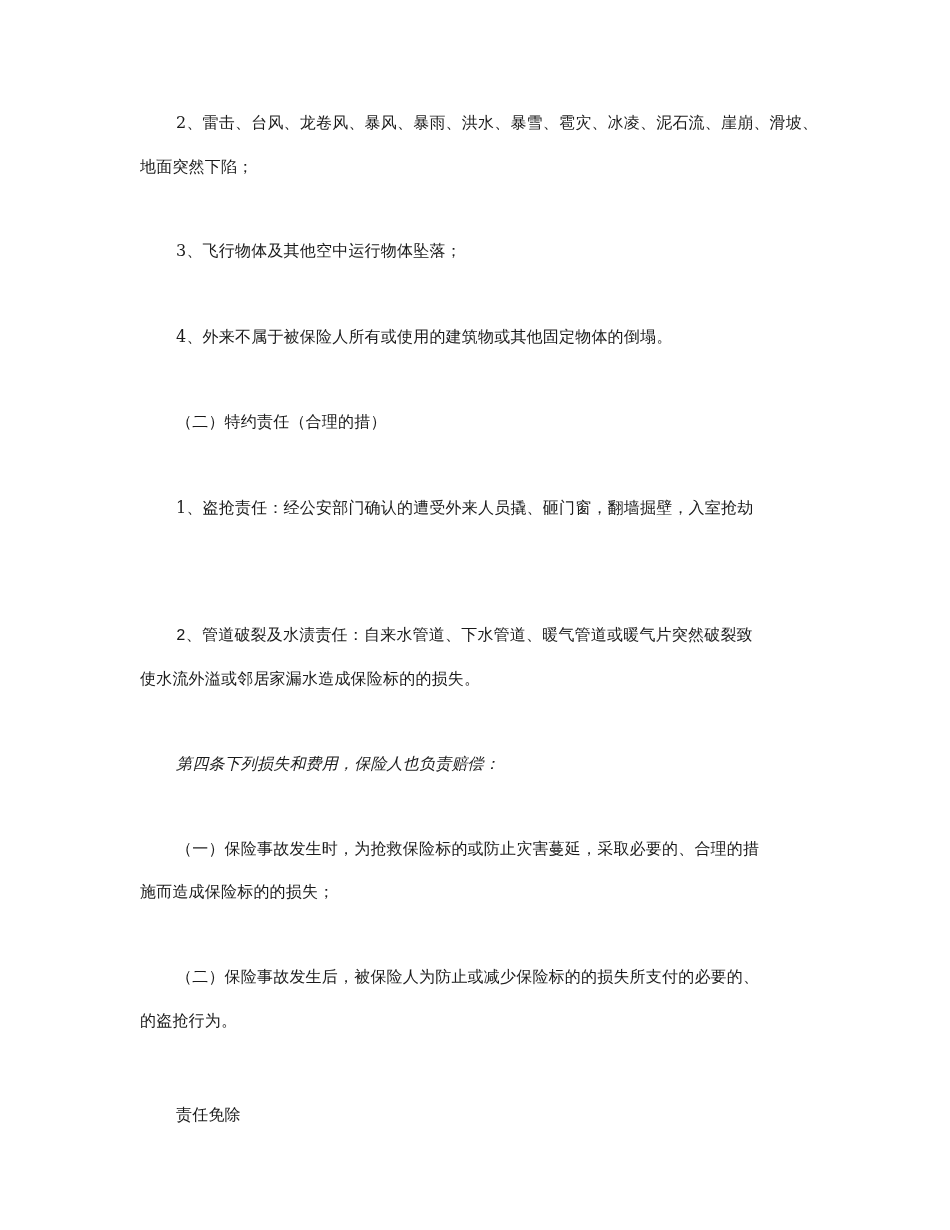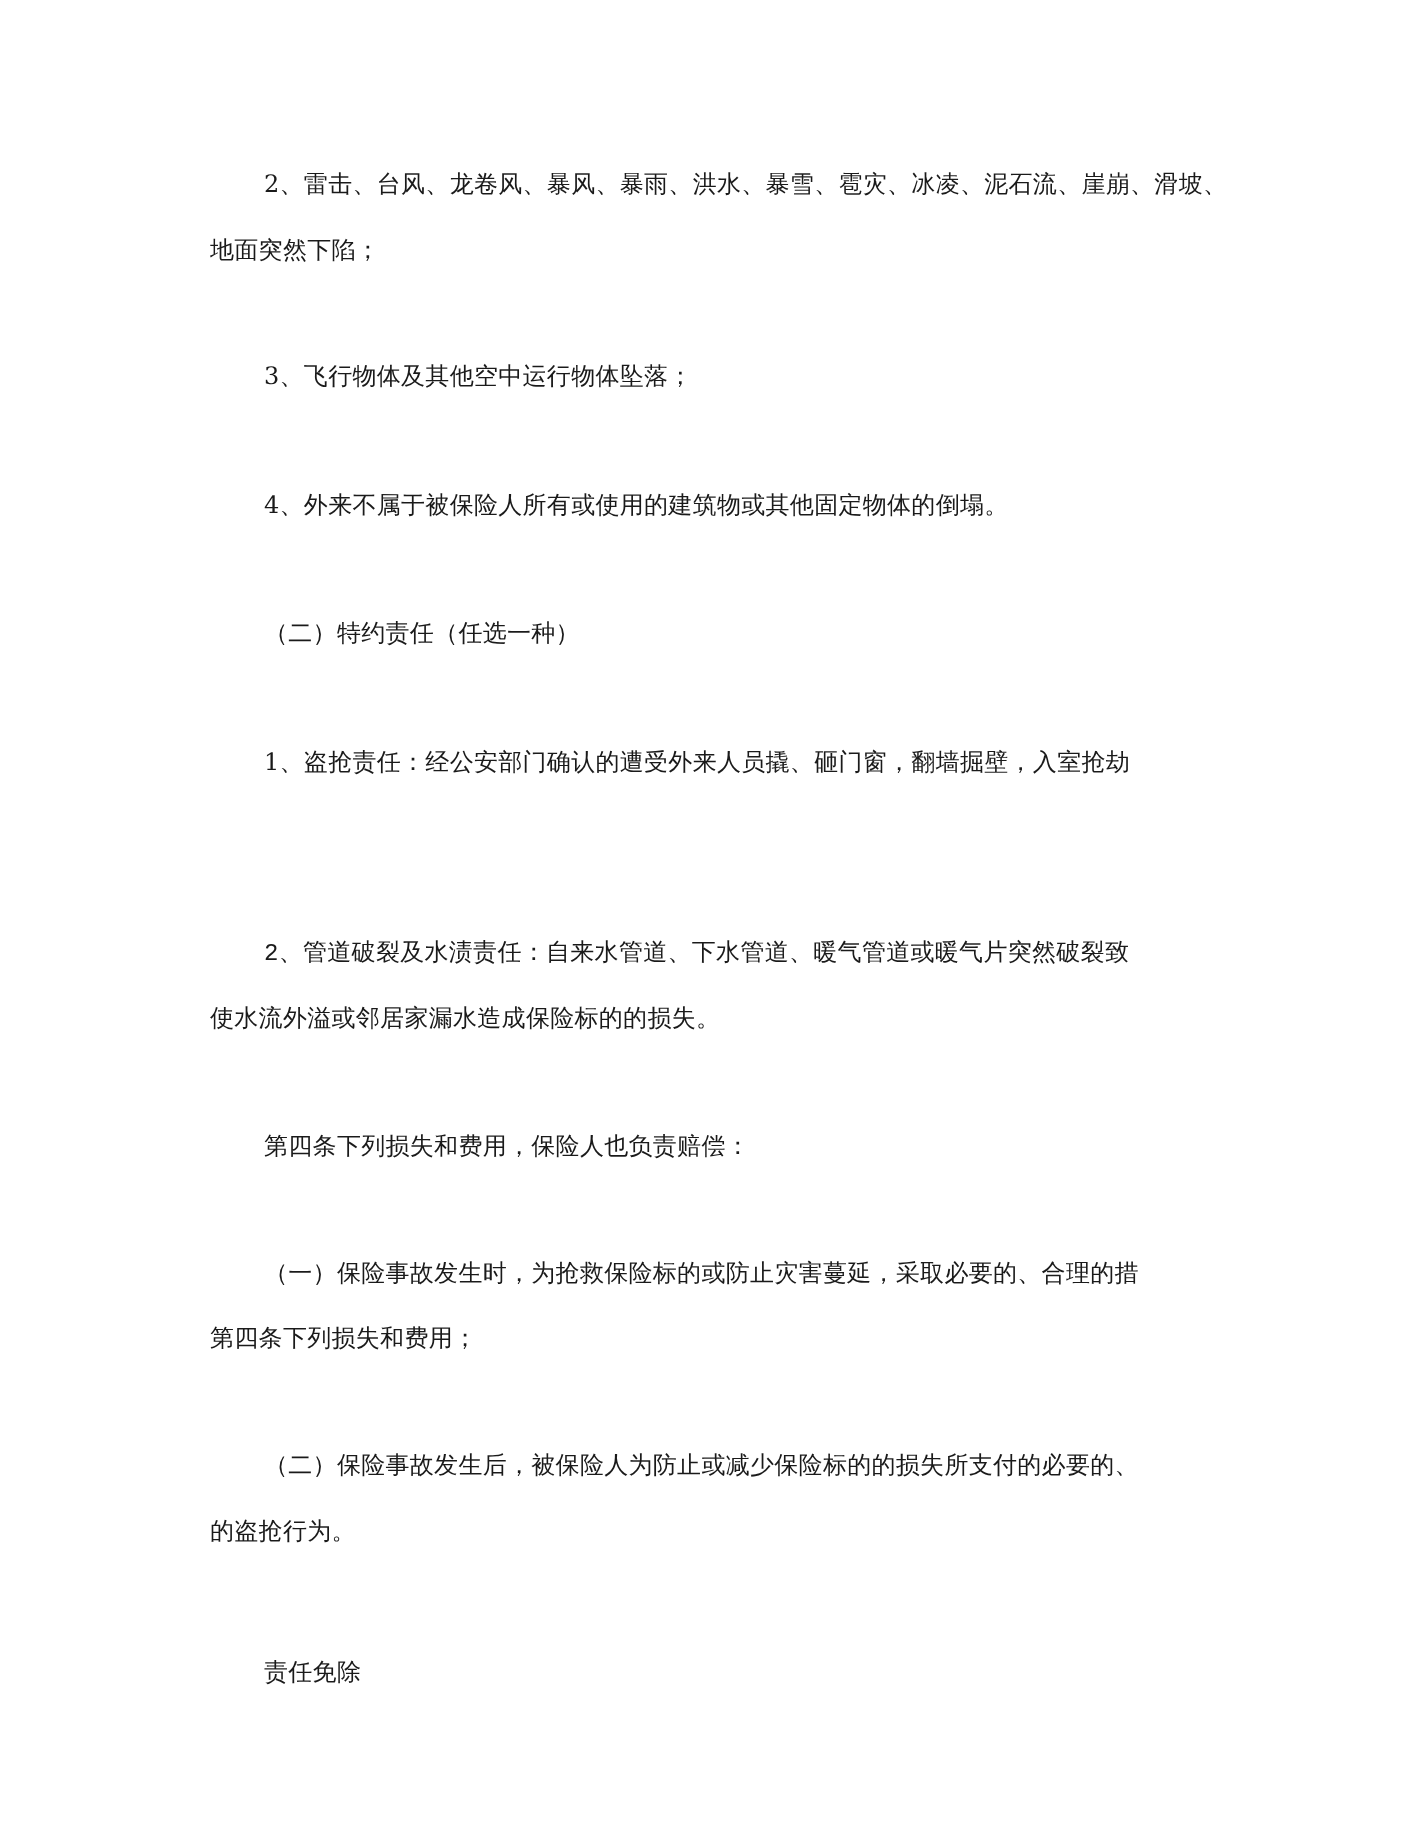--- a/index.html
+++ b/index.html
@@ -13,29 +13,29 @@
 <body>
 
 <div class="page">
   <div class="line indent" style="top:112px;">2、雷击、台风、龙卷风、暴风、暴雨、洪水、暴雪、雹灾、冰凌、泥石流、崖崩、滑坡、</div>
   <div class="line" style="top:156px;">地面突然下陷；</div>
 
   <div class="line indent" style="top:240px;">3、飞行物体及其他空中运行物体坠落；</div>
 
   <div class="line indent" style="top:326px;">4、外来不属于被保险人所有或使用的建筑物或其他固定物体的倒塌。</div>
 
-  <div class="line indent" style="top:411px;">（二）特约责任（任选一种）</div>
+  <div class="line indent" style="top:411px;">（二）特约责任（合理的措）</div>
 
   <div class="line indent" style="top:497px;text-align:center;">1、盗抢责任：经公安部门确认的遭受外来人员撬、砸门窗，翻墙掘壁，入室抢劫</div>
 
   <div class="line indent" style="top:625px;font-family:Liberation Mono, monospace;">2、管道破裂及水渍责任：自来水管道、下水管道、暖气管道或暖气片突然破裂致</div>
   <div class="line" style="top:668px;">使水流外溢或邻居家漏水造成保险标的的损失。</div>
 
-  <div class="line indent" style="top:753px;">第四条下列损失和费用，保险人也负责赔偿：</div>
+  <div class="line indent" style="top:753px;font-style:italic;">第四条下列损失和费用，保险人也负责赔偿：</div>
 
   <div class="line indent" style="top:838px;">（一）保险事故发生时，为抢救保险标的或防止灾害蔓延，采取必要的、合理的措</div>
-  <div class="line" style="top:881px;">第四条下列损失和费用；</div>
+  <div class="line" style="top:881px;">施而造成保险标的的损失；</div>
 
   <div class="line indent" style="top:966px;">（二）保险事故发生后，被保险人为防止或减少保险标的的损失所支付的必要的、</div>
   <div class="line" style="top:1010px;">的盗抢行为。</div>
 
   <div class="line indent" style="top:1104px;">责任免除</div>
 </div>
 
 </body></html>

